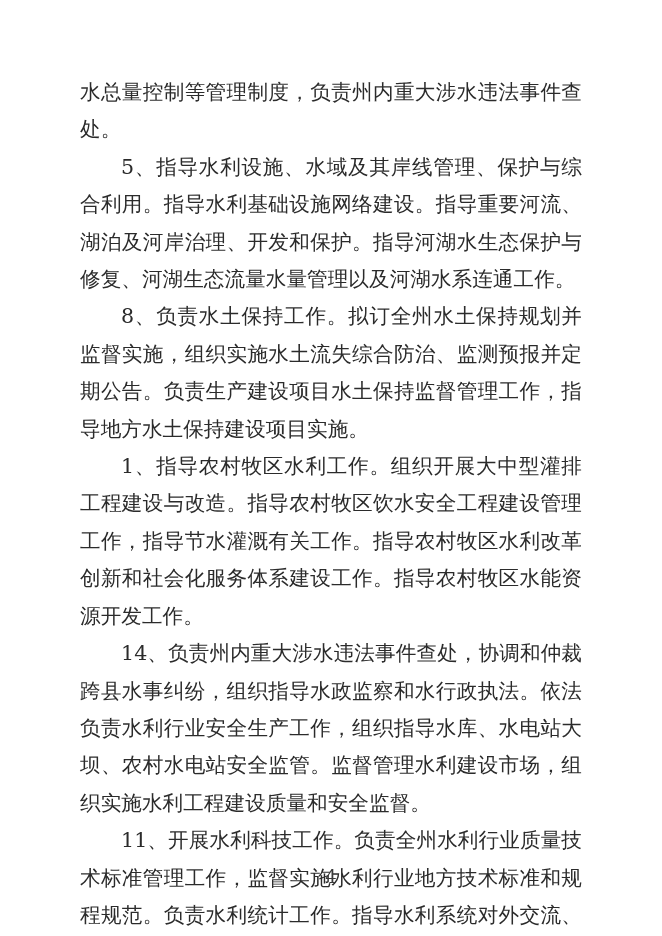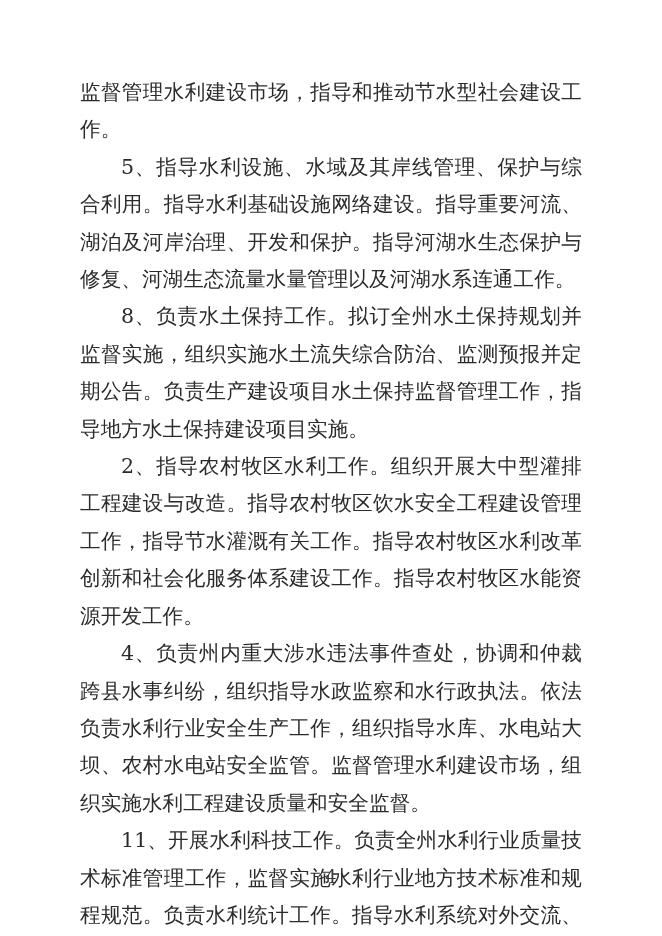--- a/index.html
+++ b/index.html
@@ -58,30 +58,30 @@
     font-family: "DejaVu Serif", "Liberation Serif", serif;
   }
 </style>
 </head>
 <body>
 
 <div class="page">
 
   <div class="doc-body">
 
-    <p class="para cont">监督管理水利建设市场，指导和推动节水型社会建设工作。</p>
+    <p class="para cont">水总量控制等管理制度，负责州内重大涉水违法事件查处。</p>
 
     <p class="para indent">5、指导水利设施、水域及其岸线管理、保护与综合利用。指导水利基础设施网络建设。指导重要河流、湖泊及河岸治理、开发和保护。指导河湖水生态保护与修复、河湖生态流量水量管理以及河湖水系连通工作。</p>
 
 
     <p class="para indent">8、负责水土保持工作。拟订全州水土保持规划并监督实施，组织实施水土流失综合防治、监测预报并定期公告。负责生产建设项目水土保持监督管理工作，指导地方水土保持建设项目实施。</p>
 
-    <p class="para indent">2、指导农村牧区水利工作。组织开展大中型灌排工程建设与改造。指导农村牧区饮水安全工程建设管理工作，指导节水灌溉有关工作。指导农村牧区水利改革创新和社会化服务体系建设工作。指导农村牧区水能资源开发工作。</p>
+    <p class="para indent">1、指导农村牧区水利工作。组织开展大中型灌排工程建设与改造。指导农村牧区饮水安全工程建设管理工作，指导节水灌溉有关工作。指导农村牧区水利改革创新和社会化服务体系建设工作。指导农村牧区水能资源开发工作。</p>
 
-    <p class="para indent">4、负责州内重大涉水违法事件查处，协调和仲裁跨县水事纠纷，组织指导水政监察和水行政执法。依法负责水利行业安全生产工作，组织指导水库、水电站大坝、农村水电站安全监管。监督管理水利建设市场，组织实施水利工程建设质量和安全监督。</p>
+    <p class="para indent">14、负责州内重大涉水违法事件查处，协调和仲裁跨县水事纠纷，组织指导水政监察和水行政执法。依法负责水利行业安全生产工作，组织指导水库、水电站大坝、农村水电站安全监管。监督管理水利建设市场，组织实施水利工程建设质量和安全监督。</p>
 
     <p class="para indent">11、开展水利科技工作。负责全州水利行业质量技术标准管理工作，监督实施水利行业地方技术标准和规程规范。负责水利统计工作。指导水利系统对外交流、利用外资、人才队伍建设和信息化等工作。</p>
 
   </div>
 
   <div class="page-number">4</div>
 
 </div>
 
 </body></html>

